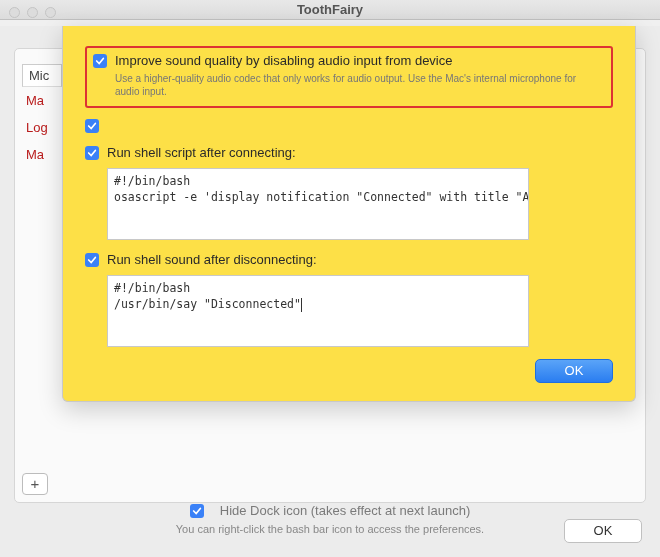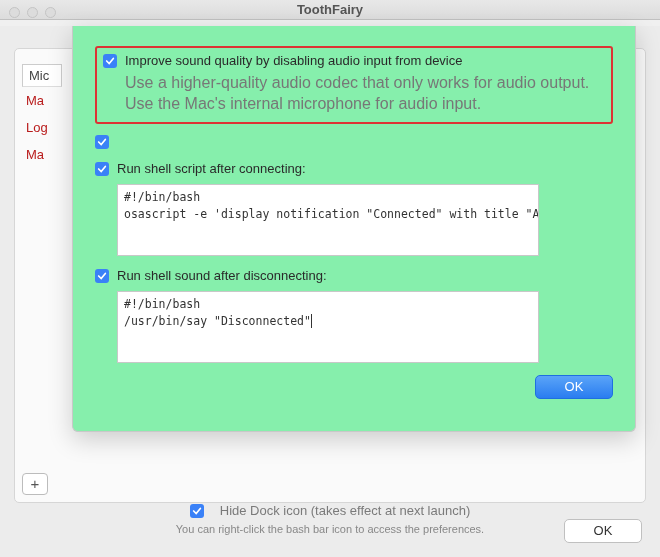--- a/index.html
+++ b/index.html
@@ -53,41 +53,41 @@
 .add-btn {
   position: absolute;
   left: 22px; bottom: 62px;
   width: 26px; height: 22px;
   background: #fff; border: 1px solid #bcbcbc;
   border-radius: 4px;
   text-align: center; line-height: 20px; font-size: 15px; color: #555;
 }
 .sheet {
   position: absolute;
-  top: 0; left: 72px; right: 24px;
-  background: #86efac;
+  top: 0; left: 62px; right: 24px;
+  background: #fde047;
   border: 1px solid #c8c8c8;
   border-top: none;
   border-radius: 0 0 6px 6px;
   box-shadow: 0 8px 24px rgba(0,0,0,0.18);
-  padding: 20px 22px 32px 22px;
+  padding: 20px 22px 18px 22px;
 }
 .option { margin-bottom: 12px; }
 .opt-row { display: flex; align-items: flex-start; gap: 8px; }
 .checkbox {
   width: 14px; height: 14px;
   border-radius: 3px;
   background: #3a81f7;
   display: flex; align-items: center; justify-content: center;
   flex-shrink: 0;
   margin-top: 1px;
 }
 .checkbox svg { width: 10px; height: 10px; }
 .opt-label { font-size: 13px; color: #2a2a2a; line-height: 1.3; }
-.opt-desc { font-size: 16px; color: #777; margin-left: 22px; margin-top: 2px; line-height: 1.35; max-width: 480px; }
+.opt-desc { font-size: 10px; color: #777; margin-left: 22px; margin-top: 2px; line-height: 1.35; max-width: 480px; }
 .highlight { border: 2px solid #d33; border-radius: 3px; padding: 5px 6px 7px 6px; margin-bottom: 10px; }
 .script-box {
   margin-left: 22px; margin-top: 6px;
   width: 422px; height: 72px;
   background: #fff;
   border: 1px solid #c8c8c8;
   font-family: Menlo, Consolas, monospace;
   font-size: 11.5px;
   color: #333;
   padding: 4px 6px;

